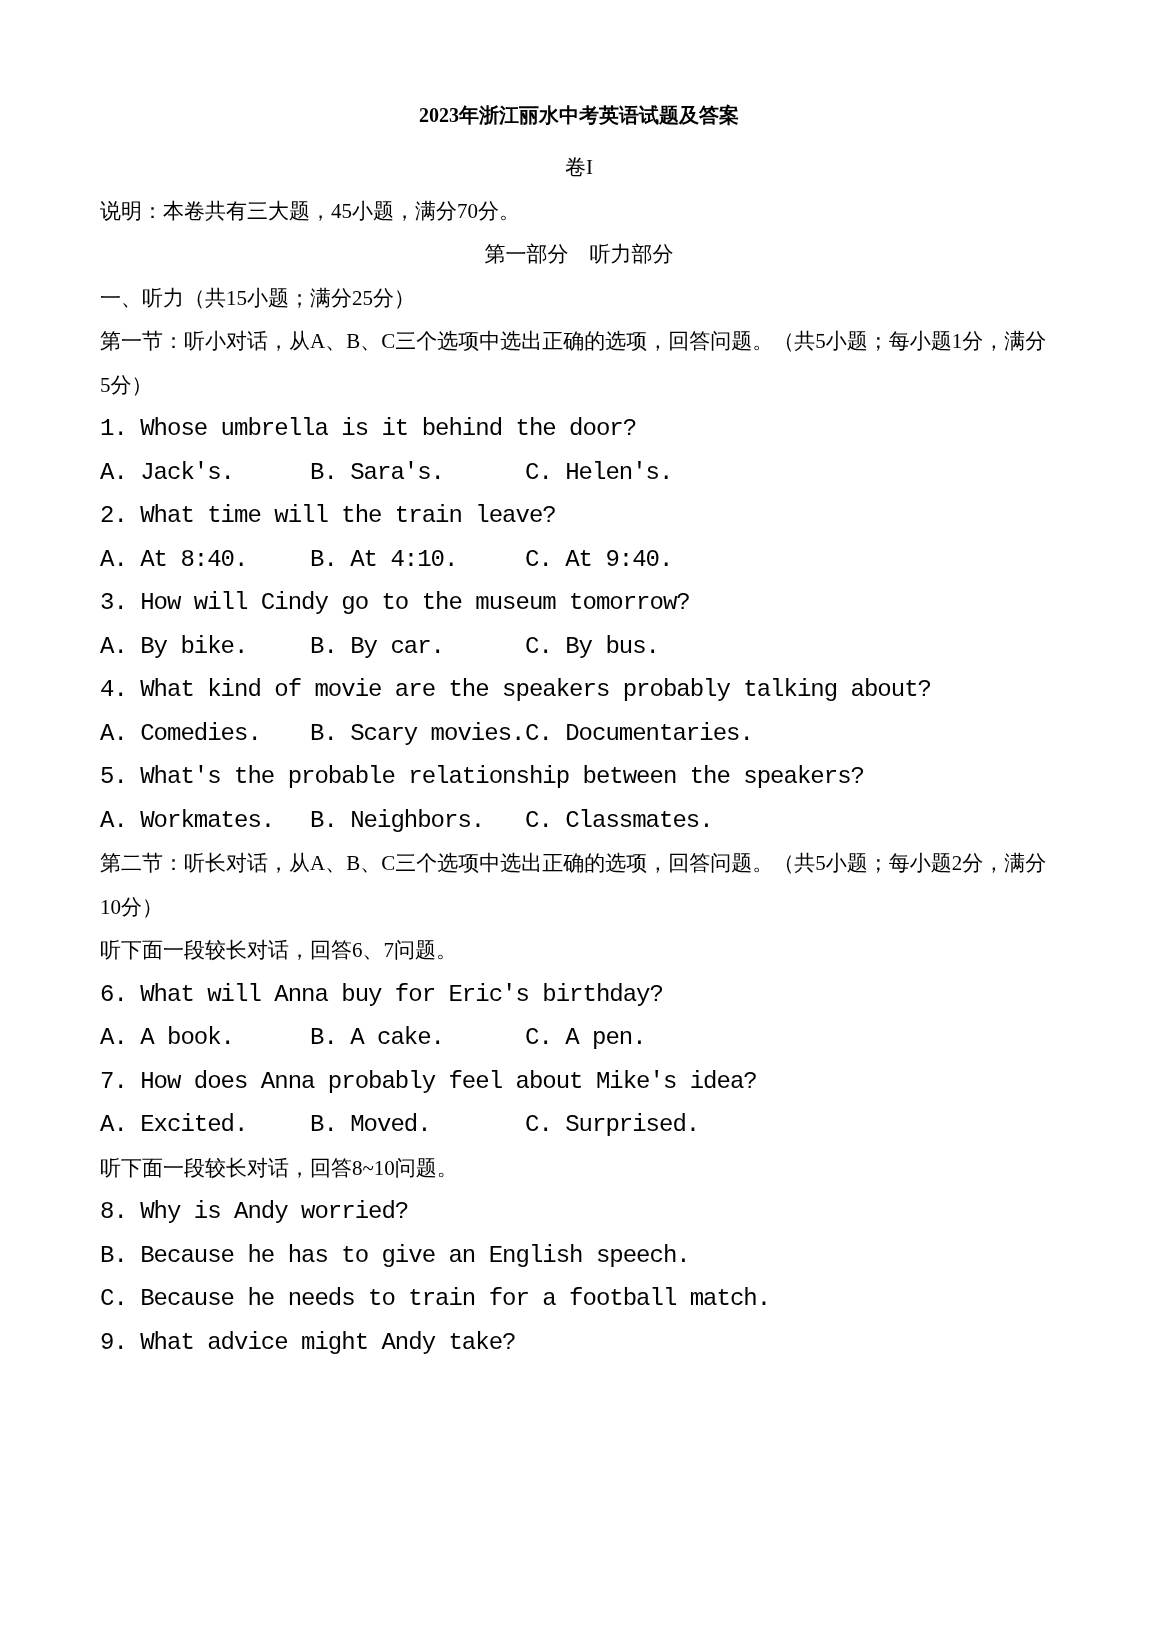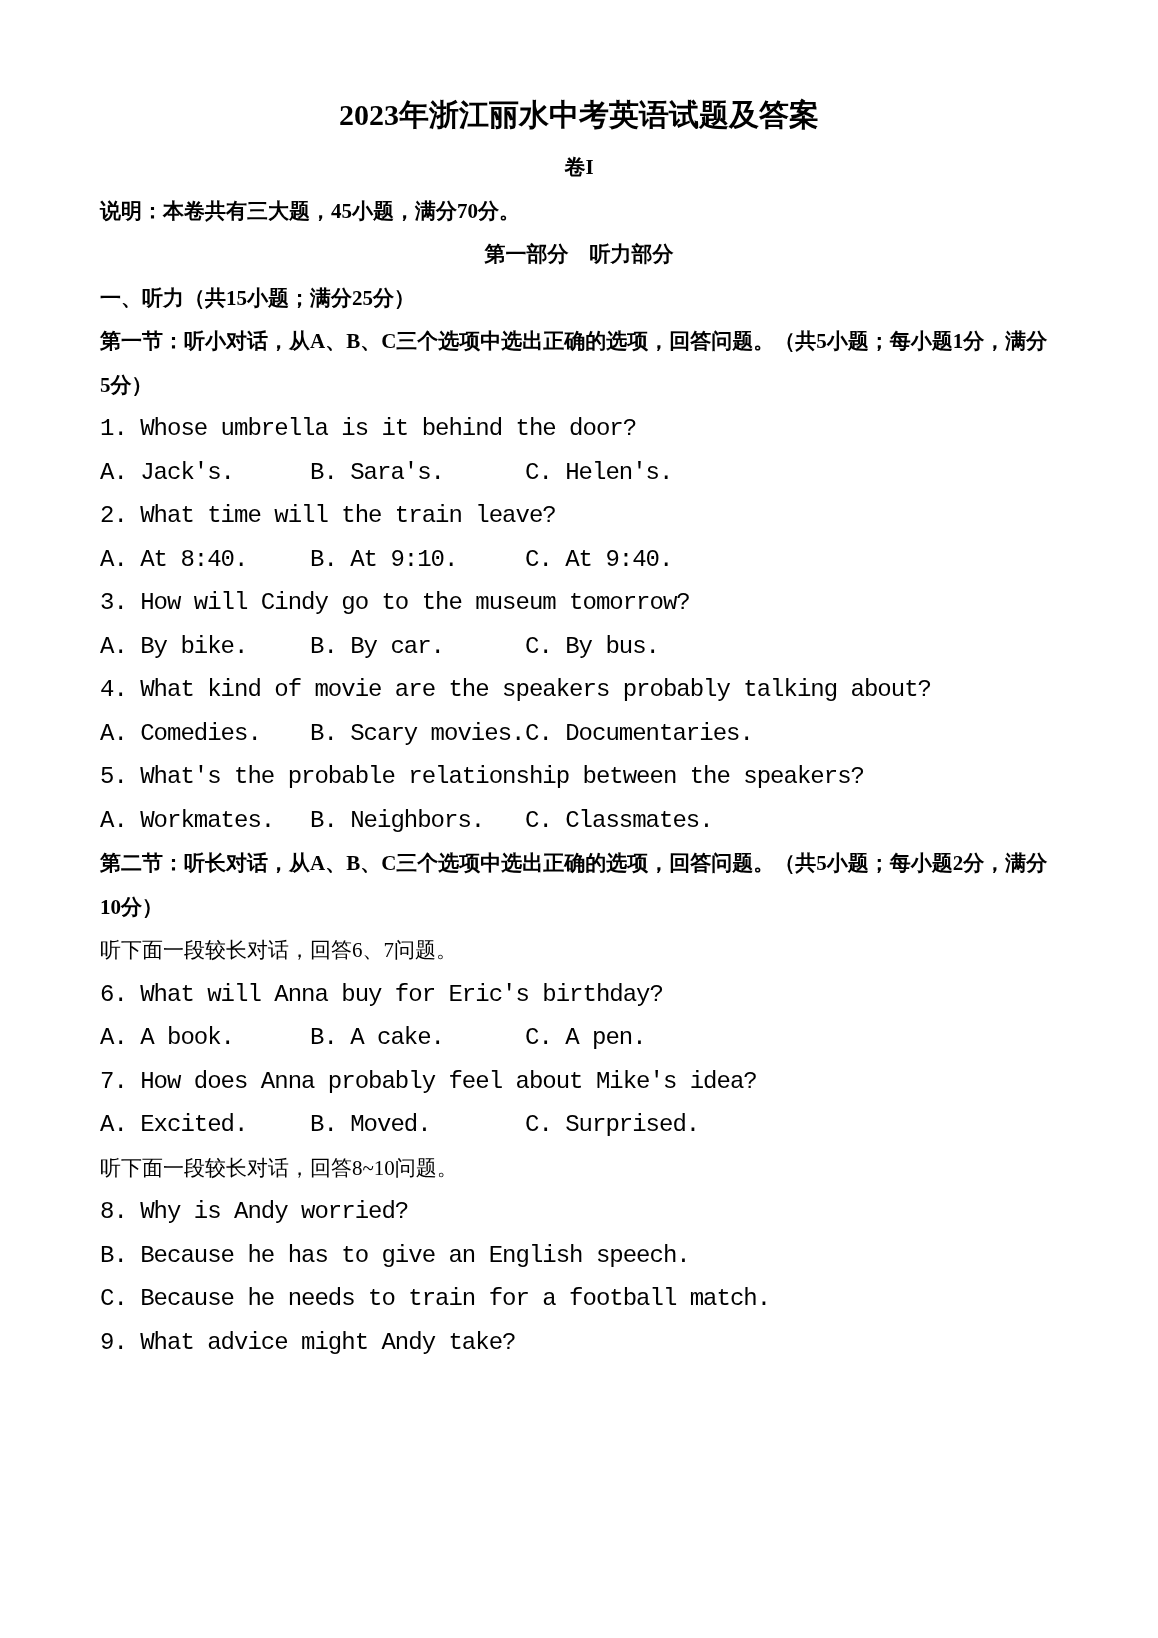--- a/index.html
+++ b/index.html
@@ -9,34 +9,34 @@
     height: 1638px;
     margin: 0 auto;
     background: #ffffff;
     color: #000000;
     box-sizing: border-box;
     padding: 84px 100px 0 100px;
     overflow: hidden;
     font-family: "Liberation Serif", "DejaVu Serif", serif;
   }
   .title-line {
-    font-size: 30px;
+    font-size: 20px;
     font-weight: bold;
     text-align: center;
     line-height: 62px;
     white-space: nowrap;
   }
   .line {
     line-height: 43.5px;
     white-space: nowrap;
   }
   .zh {
     font-size: 21px;
   }
-  .bold { font-weight: bold; }
+  .bold { font-weight: normal; }
   .center { text-align: center; }
   .en {
     font-family: "Liberation Mono", "DejaVu Sans Mono", monospace;
     font-size: 24px;
     letter-spacing: -1px;
     white-space: pre;
   }
   .opts { display: flex; }
   .opt { display: block; }
   .opt.c1 { width: 210px; }
@@ -63,21 +63,21 @@
   <div class="line en">1. Whose umbrella is it behind the door?</div>
   <div class="line en opts">
     <span class="opt c1">A. Jack's.</span>
     <span class="opt c2">B. Sara's.</span>
     <span class="opt c3">C. Helen's.</span>
   </div>
 
   <div class="line en">2. What time will the train leave?</div>
   <div class="line en opts">
     <span class="opt c1">A. At 8:40.</span>
-    <span class="opt c2">B. At 9:10.</span>
+    <span class="opt c2">B. At 4:10.</span>
     <span class="opt c3">C. At 9:40.</span>
   </div>
 
   <div class="line en">3. How will Cindy go to the museum tomorrow?</div>
   <div class="line en opts">
     <span class="opt c1">A. By bike.</span>
     <span class="opt c2">B. By car.</span>
     <span class="opt c3">C. By bus.</span>
   </div>
 

